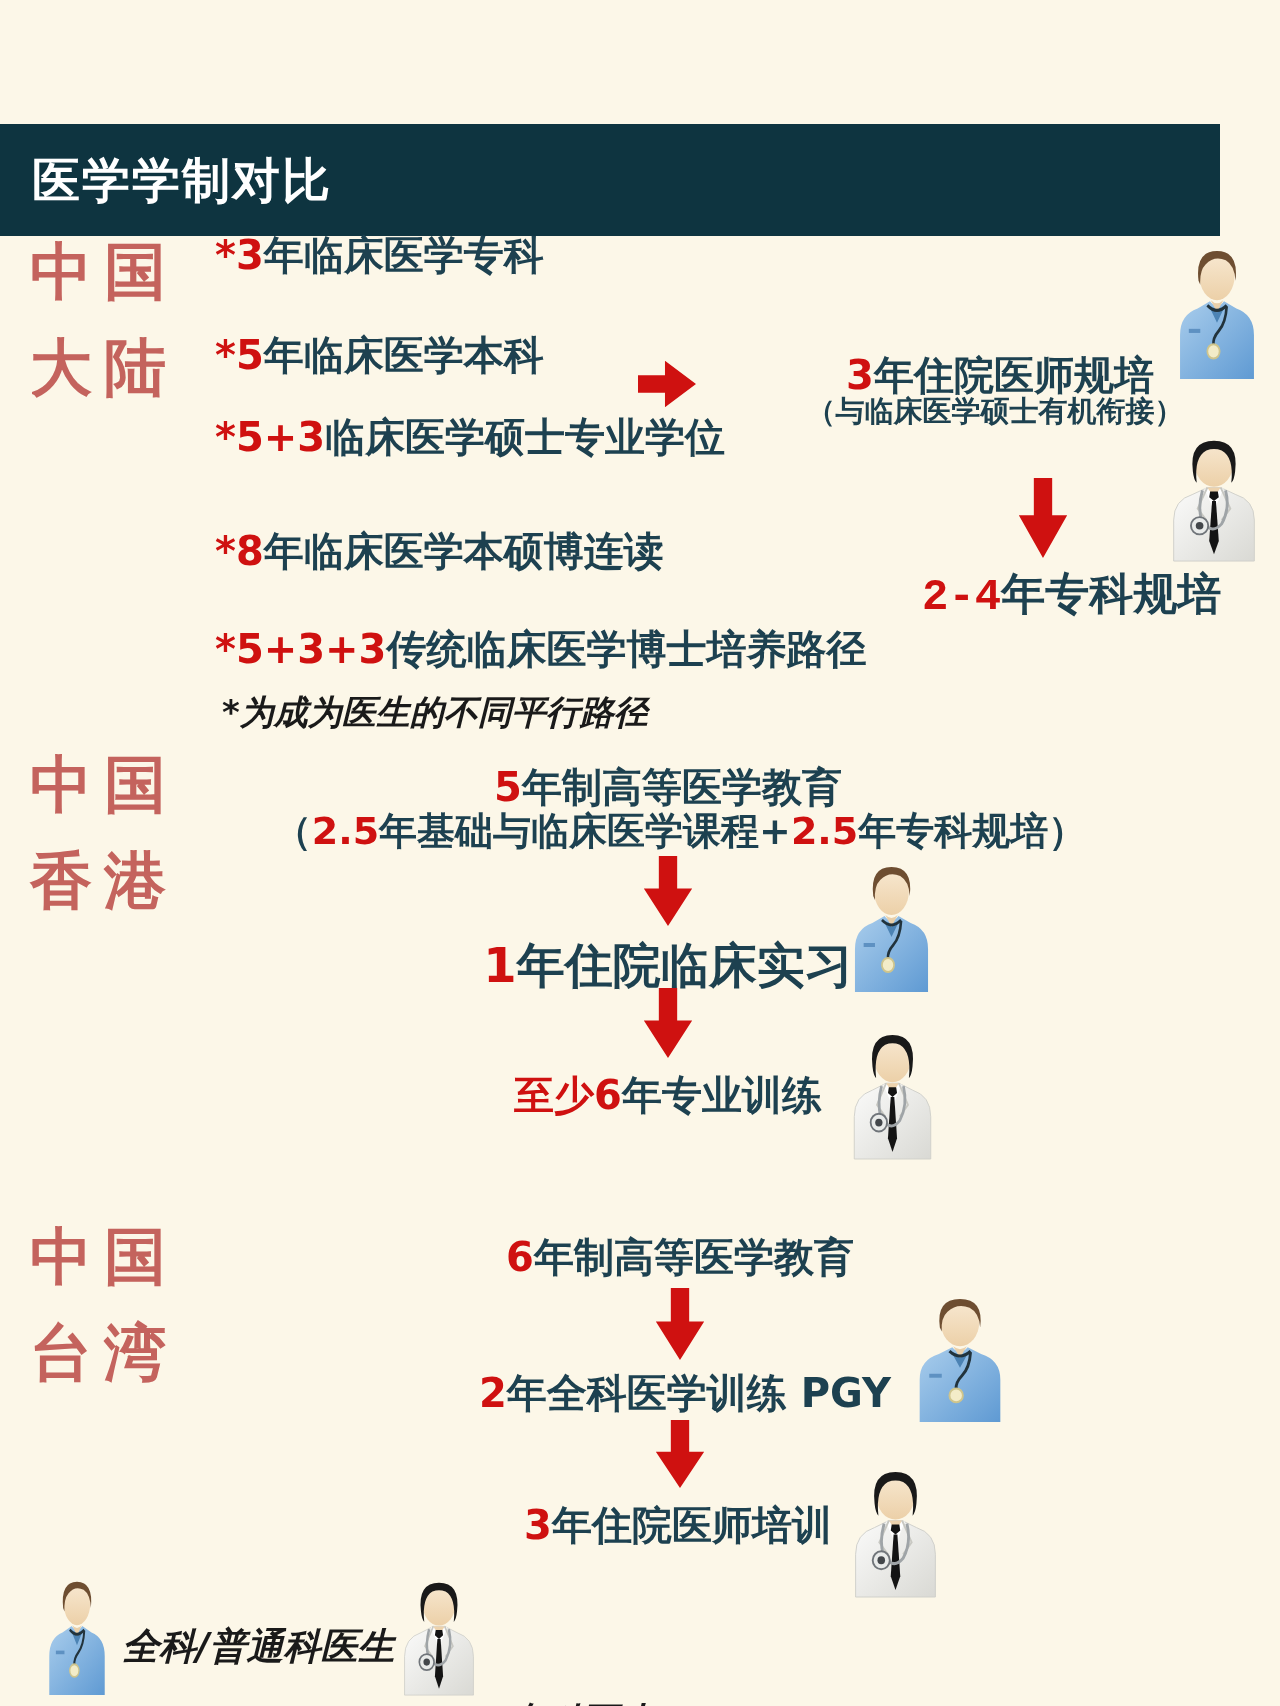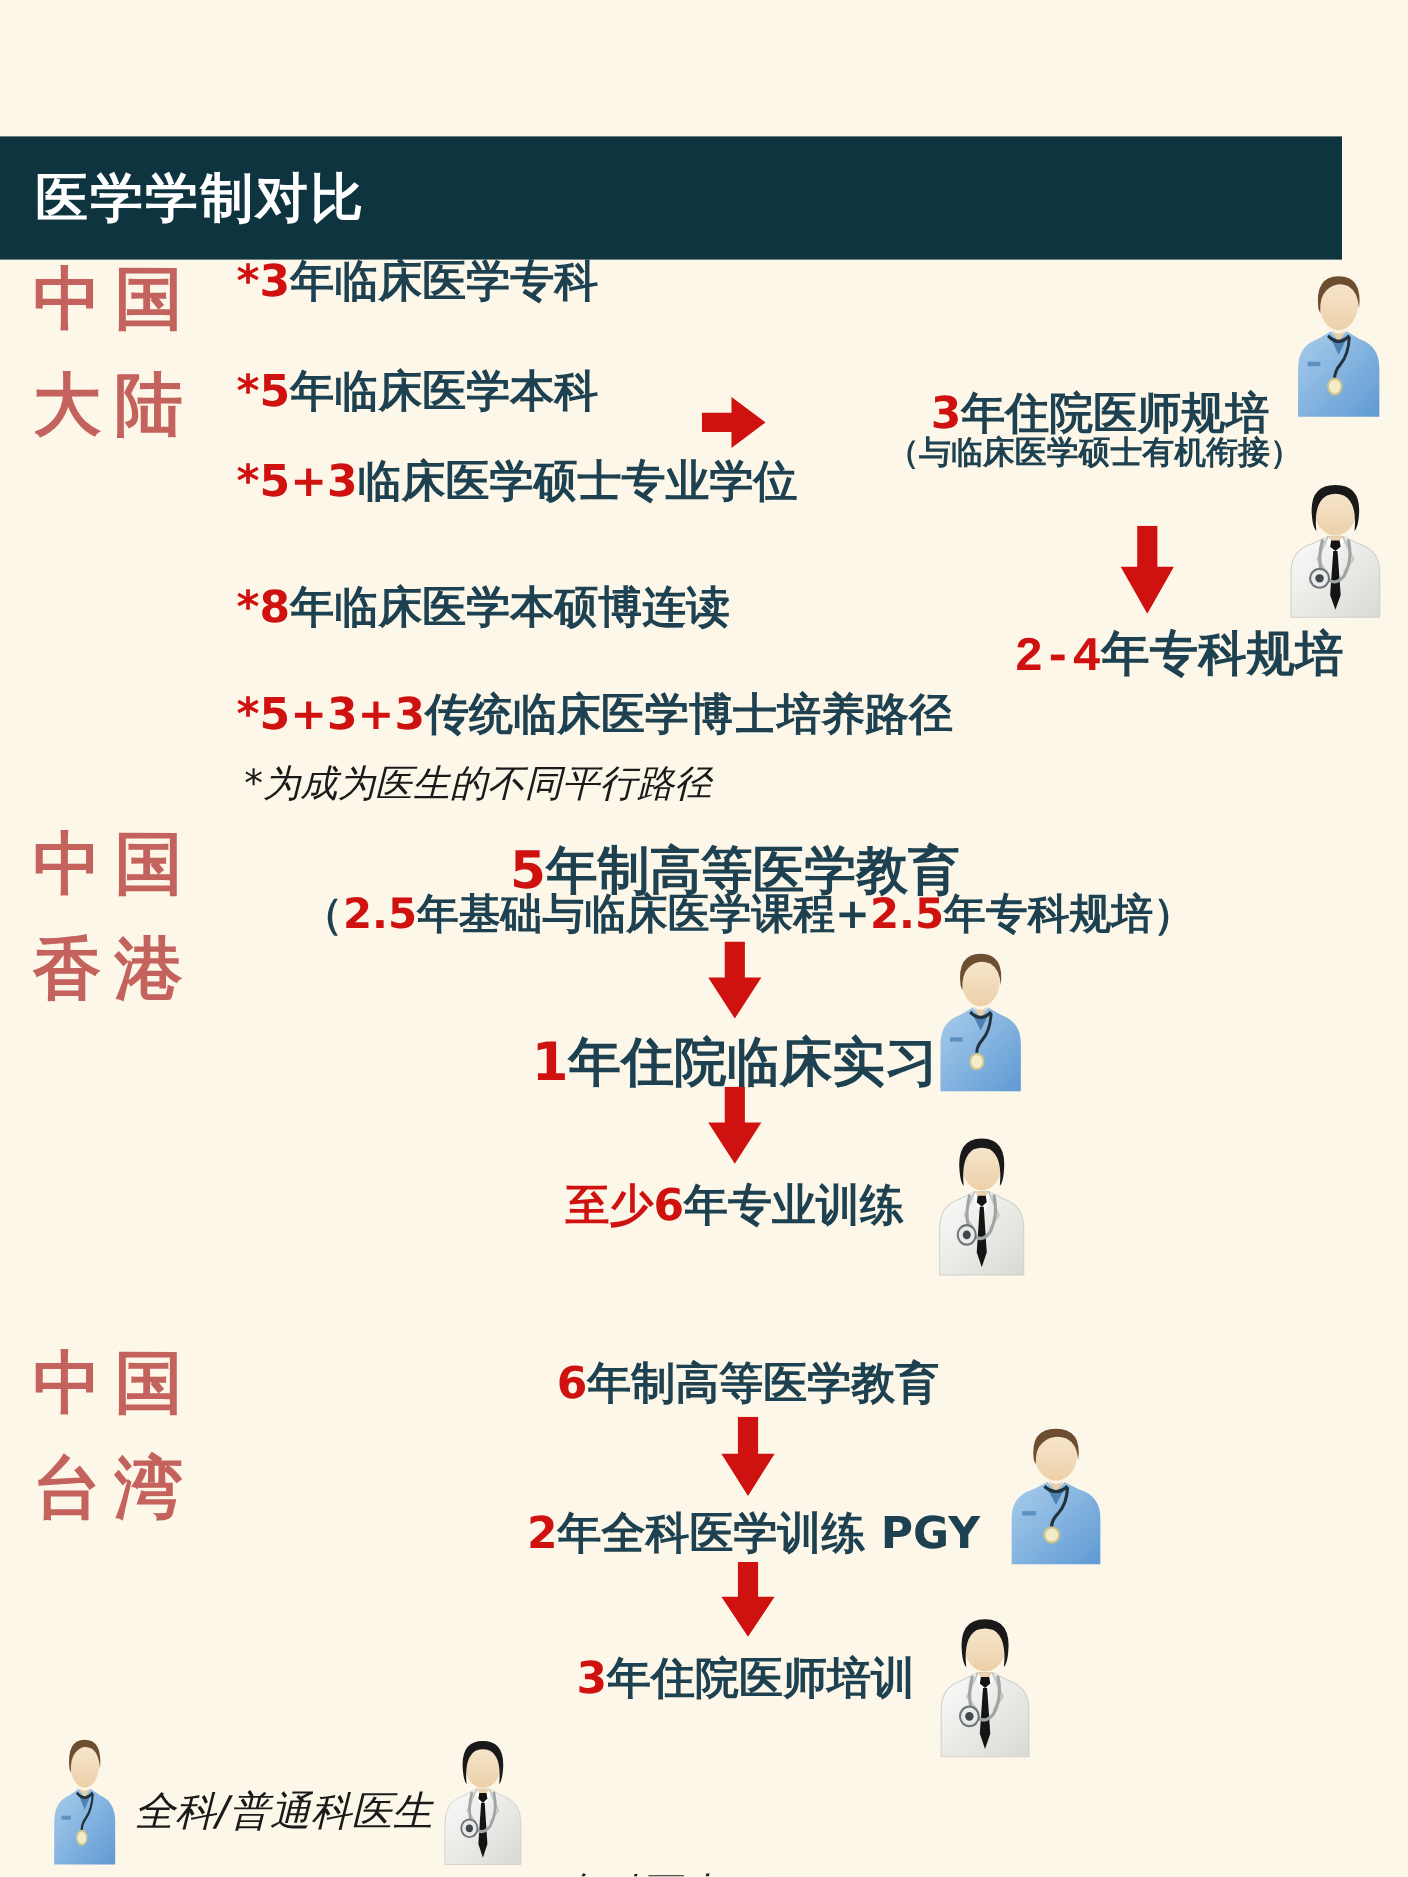--- a/index.html
+++ b/index.html
@@ -18,21 +18,21 @@
   }
   .section-label{
     color:var(--label);font-weight:700;font-size:62px;line-height:96px;
     letter-spacing:12px;white-space:nowrap;
   }
   .line{font-weight:700;white-space:nowrap;color:var(--dark);}
   .ctr{transform:translateX(-50%);}
   .seg-red{color:var(--red);}
   .seg-dark{color:var(--dark);}
   .footnote,.legend-text{
-    font-style:italic;color:#1a1a1a;font-weight:400;white-space:nowrap;
+    font-style:italic;color:#1a1a1a;font-weight:700;white-space:nowrap;
   }
   svg.glyph{display:block;}
   .arrow{color:var(--red);}
 </style>
 </head>
 <body>
 
 <svg width="0" height="0" style="position:absolute" aria-hidden="true">
   <defs>
     <linearGradient id="skinG" x1="0" y1="0" x2="0" y2="1">
@@ -123,21 +123,21 @@
       <use href="#spec-doc"></use>
     </svg>
 
   <div class="abs line" style="left:922px;top:565px;font-size:44px;font-family:Liberation Mono, monospace;"><span class="seg-red">2-4</span><span class="seg-dark">年专科规培</span></div>
 
   <div class="abs section-label" style="left:30px;top:737px;">
     <div>中国</div>
     <div>香港</div>
   </div>
 
-  <div class="abs line ctr" style="left:668px;top:760px;font-size:47px;"><span class="seg-red">5</span><span class="seg-dark">年制高等医学教育</span></div>
+  <div class="abs line ctr" style="left:668px;top:760px;font-size:40px;"><span class="seg-red">5</span><span class="seg-dark">年制高等医学教育</span></div>
   <div class="abs line ctr" style="left:680px;top:806px;font-size:38px;"><span class="seg-dark">（</span><span class="seg-red">2.5</span><span class="seg-dark">年基础与临床医学课程+</span><span class="seg-red">2.5</span><span class="seg-dark">年专科规培）</span></div>
 
   <svg class="abs glyph arrow" style="left:643px;top:856px;" width="50" height="70" viewBox="0 0 60 86" preserveAspectRatio="none">
       <use href="#arr-down"></use>
     </svg>
 
   <div class="abs line ctr" style="left:668px;top:934px;font-size:48px;"><span class="seg-red">1</span><span class="seg-dark">年住院临床实习</span></div>
 
   <svg class="abs glyph" style="left:848px;top:863px;" width="87" height="130" viewBox="0 0 100 130" preserveAspectRatio="none">
       <use href="#gp-doc"></use>

